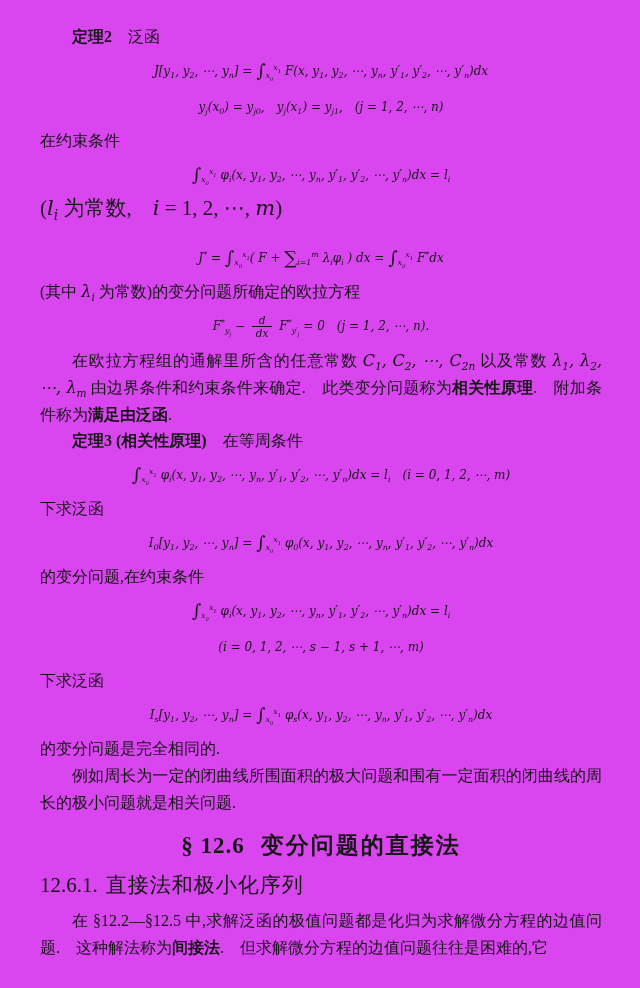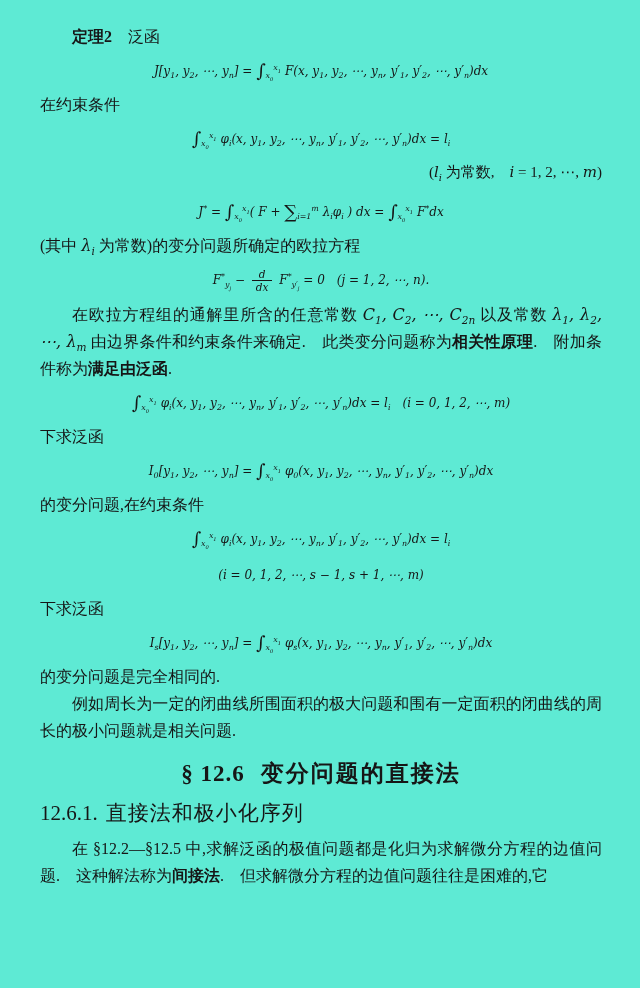--- a/index.html
+++ b/index.html
@@ -1,29 +1,29 @@
 <!DOCTYPE html>
 <html><head>
 <meta charset="utf-8">
 <style>
   html,body{margin:0;padding:0;background:#ffffff;}
   .page{
     width:640px;height:988px;overflow:hidden;box-sizing:border-box;
-    padding:24px 38px 0 40px;background:#5eead4;color:#161616;
+    padding:24px 38px 0 40px;background:#d946ef;color:#161616;
     font-family:"Liberation Serif","DejaVu Serif",serif;
   }
   .line{font-size:16px;line-height:26px;margin:0;}
   .indent{text-indent:2em;}
   .para{font-size:16px;line-height:27px;margin:0;text-align:justify;text-indent:2em;}
   .formula{
     text-align:center;font-size:12px;line-height:30px;margin:6px 0;
     font-style:italic;font-family:"DejaVu Serif",serif;
   }
   .formula.tight{margin:2px 0 6px;}
-  .formula-note{text-align:right;font-size:15px;line-height:24px;margin:2px 0 13px;}
+  .formula-note{text-align:left;font-size:21px;line-height:24px;margin:2px 0 20px;}
   sub,sup{font-size:66%;line-height:1;}
   i{font-style:italic;font-family:"DejaVu Serif",serif;}
   b{font-weight:bold;}
   .big-op{font-size:150%;font-style:normal;vertical-align:-0.12em;line-height:1;display:inline-block;}
   .frac{display:inline-flex;flex-direction:column;vertical-align:middle;text-align:center;
         line-height:1.15;margin:0 3px;font-size:88%;}
   .frac>span{display:block;padding:0 4px;}
   .frac>span:first-child{border-bottom:1.4px solid currentColor;}
   .sec-head{margin:14px 0 6px;text-align:center;font-size:23px;font-weight:bold;letter-spacing:2px;}
   .sec-head .sec-marker{letter-spacing:1px;margin-right:16px;}
@@ -31,34 +31,36 @@
   .sub-head .sub-num{margin-right:8px;letter-spacing:0;margin-top:9px;}
 </style>
 </head>
 <body>
 
 <div class="page">
 
   <p class="line indent"><b>定理2</b>　泛函</p>
 
   <p class="formula">J[y<sub>1</sub>, y<sub>2</sub>, ⋯, y<sub>n</sub>] = <span class="big-op">∫</span><sub>x<sub>0</sub></sub><sup>x<sub>1</sub></sup> F(x, y<sub>1</sub>, y<sub>2</sub>, ⋯, y<sub>n</sub>, y′<sub>1</sub>, y′<sub>2</sub>, ⋯, y′<sub>n</sub>)dx</p>
+  <p class="formula tight">y<sub>j</sub>(x<sub>0</sub>) = y<sub>j0</sub>,　y<sub>j</sub>(x<sub>1</sub>) = y<sub>j1</sub>,　(j = 1, 2, ⋯, n)</p>
 
   <p class="line">在约束条件</p>
   <p class="formula"><span class="big-op">∫</span><sub>x<sub>0</sub></sub><sup>x<sub>1</sub></sup> φ<sub>i</sub>(x, y<sub>1</sub>, y<sub>2</sub>, ⋯, y<sub>n</sub>, y′<sub>1</sub>, y′<sub>2</sub>, ⋯, y′<sub>n</sub>)dx = l<sub>i</sub></p>
   <p class="formula-note">(<i>l<sub>i</sub></i> 为常数,　<i>i</i> = 1, 2, ⋯, <i>m</i>)</p>
 
   <p class="formula">J<sup>*</sup> = <span class="big-op">∫</span><sub>x<sub>0</sub></sub><sup>x<sub>1</sub></sup>( F + <span class="big-op">∑</span><sub>i=1</sub><sup>m</sup> λ<sub>i</sub>φ<sub>i</sub> ) dx = <span class="big-op">∫</span><sub>x<sub>0</sub></sub><sup>x<sub>1</sub></sup> F<sup>*</sup>dx</p>
   <p class="line">(其中 <i>λ<sub>i</sub></i> 为常数)的变分问题所确定的欧拉方程</p>
   <p class="formula">F<sup>*</sup><sub>y<sub>j</sub></sub> − <span class="frac">
         <span>d</span>
         <span>dx</span>
       </span> F<sup>*</sup><sub>y′<sub>j</sub></sub> = 0　(j = 1, 2, ⋯, n).</p>
 
   <p class="para">在欧拉方程组的通解里所含的任意常数 <i>C<sub>1</sub>, C<sub>2</sub>, ⋯, C<sub>2n</sub></i> 以及常数 <i>λ<sub>1</sub>, λ<sub>2</sub>,</i> <i>⋯, λ<sub>m</sub></i> 由边界条件和约束条件来确定.　此类变分问题称为<b>相关性原理</b>.　附加条件称为<b>满足由泛函</b>.</p>
 
+  <p class="line indent"><b>定理3 (相关性原理)</b>　在等周条件</p>
   <p class="formula"><span class="big-op">∫</span><sub>x<sub>0</sub></sub><sup>x<sub>1</sub></sup> φ<sub>i</sub>(x, y<sub>1</sub>, y<sub>2</sub>, ⋯, y<sub>n</sub>, y′<sub>1</sub>, y′<sub>2</sub>, ⋯, y′<sub>n</sub>)dx = l<sub>i</sub>　(i = 0, 1, 2, ⋯, m)</p>
   <p class="line">下求泛函</p>
   <p class="formula">I<sub>0</sub>[y<sub>1</sub>, y<sub>2</sub>, ⋯, y<sub>n</sub>] = <span class="big-op">∫</span><sub>x<sub>0</sub></sub><sup>x<sub>1</sub></sup> φ<sub>0</sub>(x, y<sub>1</sub>, y<sub>2</sub>, ⋯, y<sub>n</sub>, y′<sub>1</sub>, y′<sub>2</sub>, ⋯, y′<sub>n</sub>)dx</p>
   <p class="line">的变分问题,在约束条件</p>
   <p class="formula"><span class="big-op">∫</span><sub>x<sub>0</sub></sub><sup>x<sub>1</sub></sup> φ<sub>i</sub>(x, y<sub>1</sub>, y<sub>2</sub>, ⋯, y<sub>n</sub>, y′<sub>1</sub>, y′<sub>2</sub>, ⋯, y′<sub>n</sub>)dx = l<sub>i</sub></p>
   <p class="formula tight">(i = 0, 1, 2, ⋯, s − 1, s + 1, ⋯, m)</p>
   <p class="line">下求泛函</p>
   <p class="formula">I<sub>s</sub>[y<sub>1</sub>, y<sub>2</sub>, ⋯, y<sub>n</sub>] = <span class="big-op">∫</span><sub>x<sub>0</sub></sub><sup>x<sub>1</sub></sup> φ<sub>s</sub>(x, y<sub>1</sub>, y<sub>2</sub>, ⋯, y<sub>n</sub>, y′<sub>1</sub>, y′<sub>2</sub>, ⋯, y′<sub>n</sub>)dx</p>
   <p class="line">的变分问题是完全相同的.</p>
 

